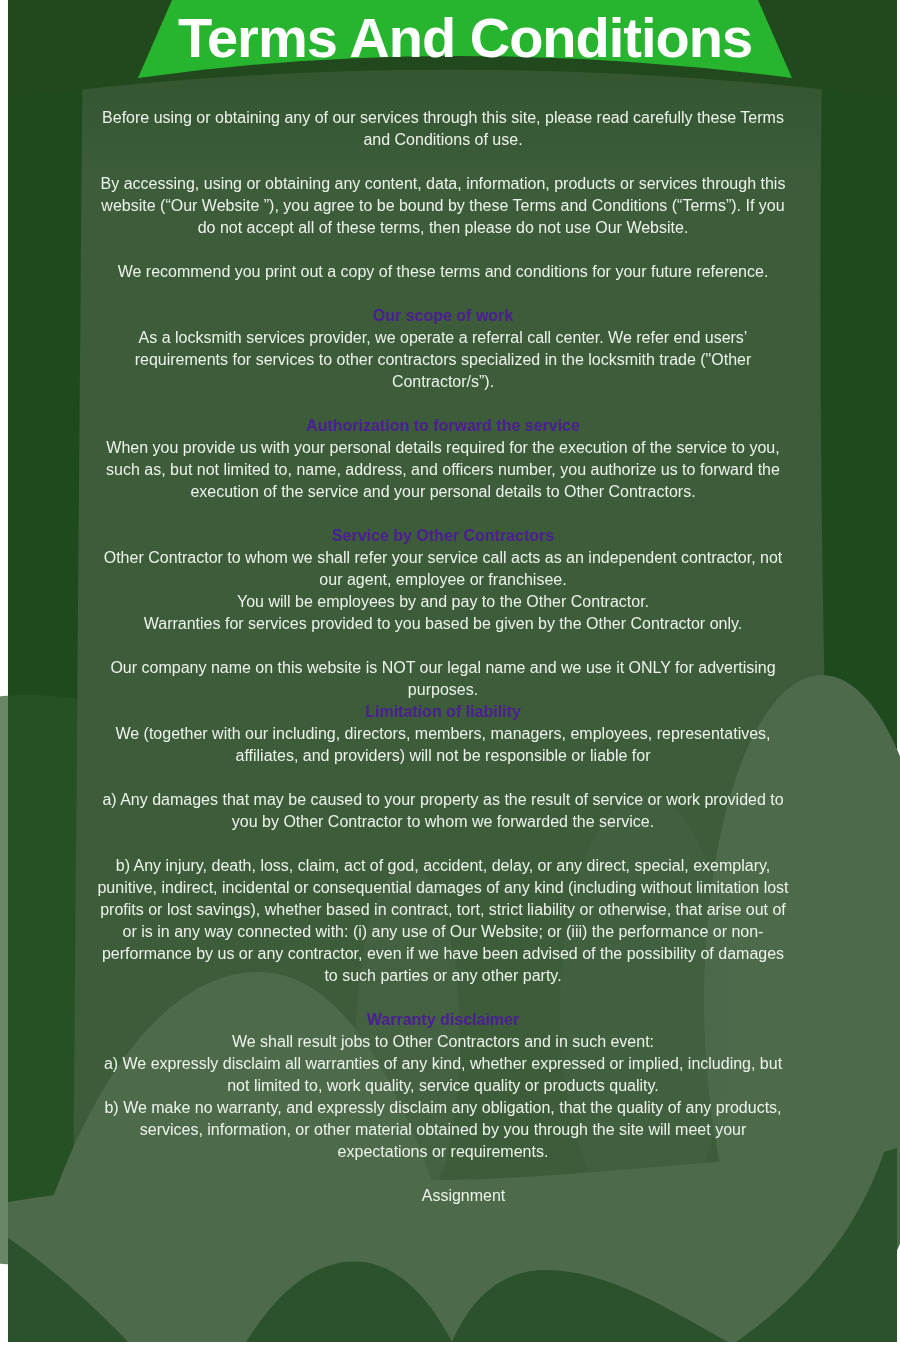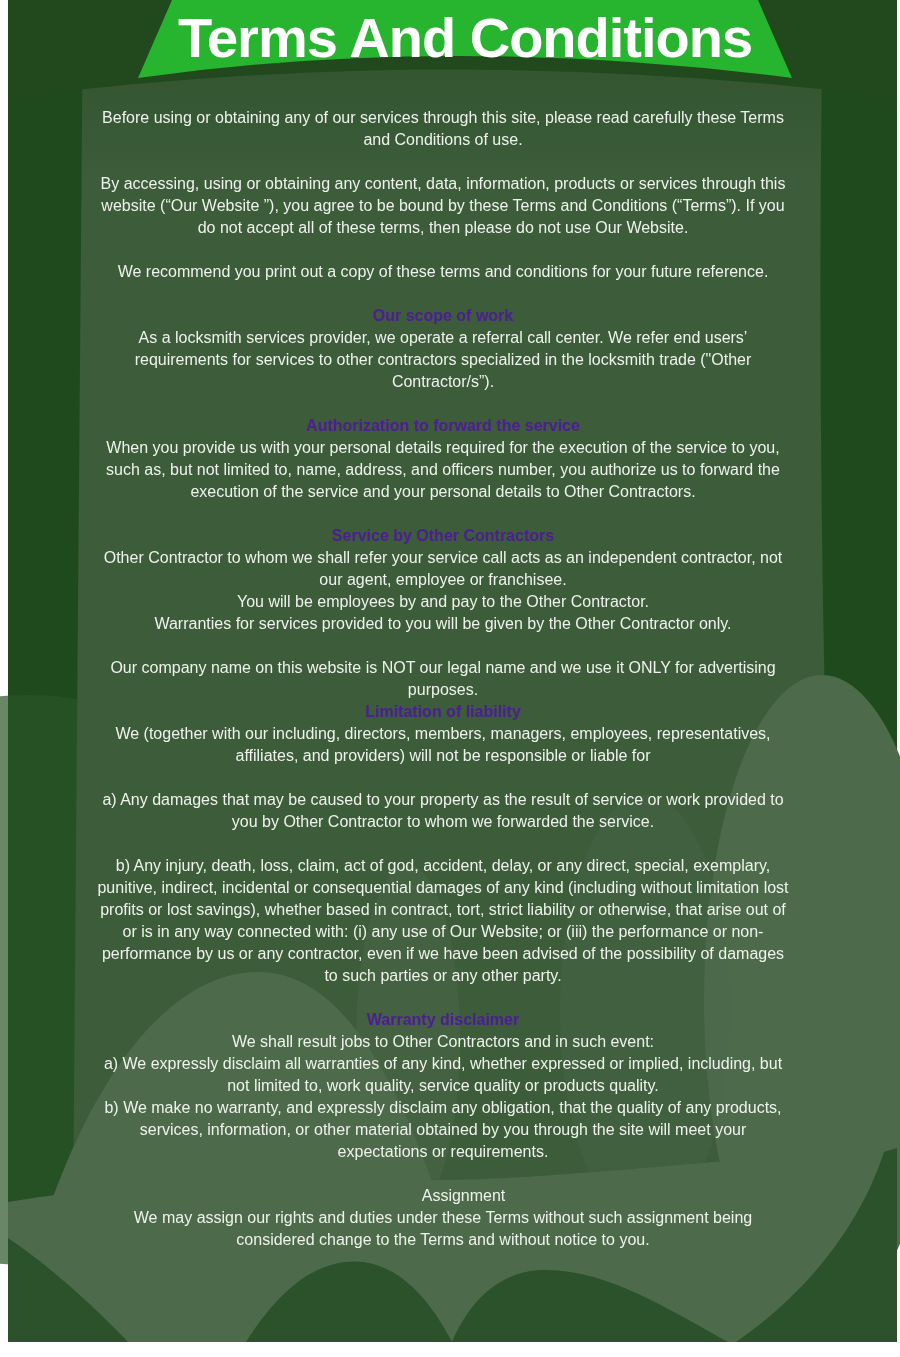--- a/index.html
+++ b/index.html
@@ -80,21 +80,21 @@
         <p class="para">As a locksmith services provider, we operate a referral call center. We refer end users’ requirements for services to other contractors specialized in the locksmith trade ("Other Contractor/s”).</p>
       </div>
       <div class="block gap">
         <div class="heading">Authorization to forward the service</div>
         <p class="para">When you provide us with your personal details required for the execution of the service to you, such as, but not limited to, name, address, and officers number, you authorize us to forward the execution of the service and your personal details to Other Contractors.</p>
       </div>
       <div class="block gap">
         <div class="heading">Service by Other Contractors</div>
         <p class="para">Other Contractor to whom we shall refer your service call acts as an independent contractor, not our agent, employee or franchisee.</p>
         <p class="para">You will be employees by and pay to the Other Contractor.</p>
-        <p class="para">Warranties for services provided to you will be given by the Other Contractor only.</p>
+        <p class="para">Warranties for services provided to you based be given by the Other Contractor only.</p>
       </div>
       <div class="block">
         <p class="para">Our company name on this website is NOT our legal name and we use it ONLY for advertising purposes.</p>
       </div>
       <div class="block gap">
         <div class="heading">Limitation of liability</div>
         <p class="para">We (together with our including, directors, members, managers, employees, representatives, affiliates, and providers) will not be responsible or liable for</p>
       </div>
       <div class="block gap">
         <p class="para">a) Any damages that may be caused to your property as the result of service or work provided to you by Other Contractor to whom we forwarded the service.</p>
@@ -103,16 +103,15 @@
         <p class="para">b) Any injury, death, loss, claim, act of god, accident, delay, or any direct, special, exemplary, punitive, indirect, incidental or consequential damages of any kind (including without limitation lost profits or lost savings), whether based in contract, tort, strict liability or otherwise, that arise out of or is in any way connected with: (i) any use of Our Website; or (iii) the performance or non-performance by us or any contractor, even if we have been advised of the possibility of damages to such parties or any other party.</p>
       </div>
       <div class="block gap">
         <div class="heading">Warranty disclaimer</div>
         <p class="para">We shall result jobs to Other Contractors and in such event:</p>
         <p class="para">a) We expressly disclaim all warranties of any kind, whether expressed or implied, including, but not limited to, work quality, service quality or products quality.</p>
         <p class="para">b) We make no warranty, and expressly disclaim any obligation, that the quality of any products, services, information, or other material obtained by you through the site will meet your expectations or requirements.</p>
       </div>
       <div class="block">
         <div class="heading normal">Assignment</div>
-        <p class="para">We may assign our rights and duties under these Terms without such assignment being considered change to the Terms and without notice to you.</p>
       </div>
     </div>
 </div>
 
 </body></html>

